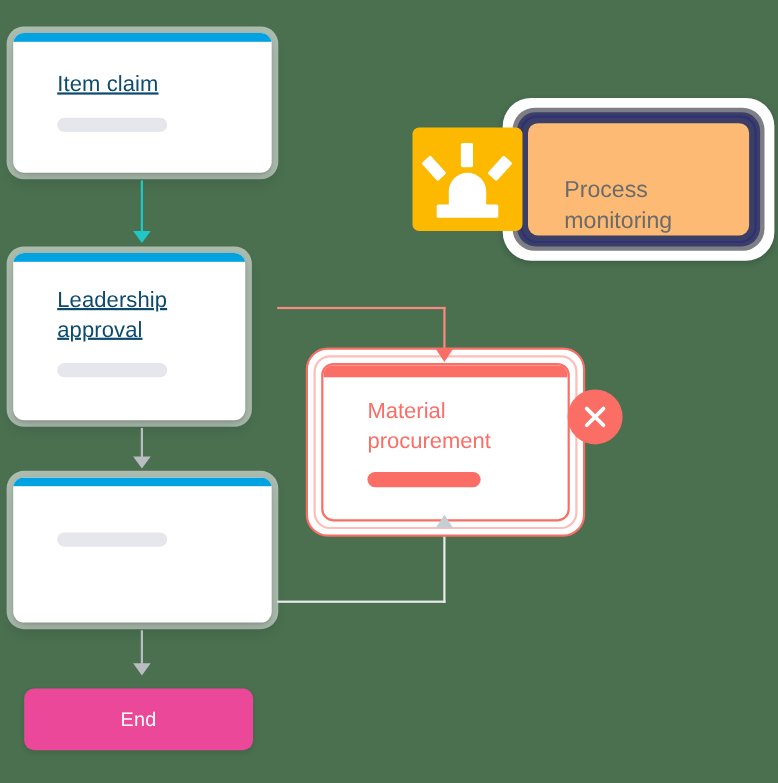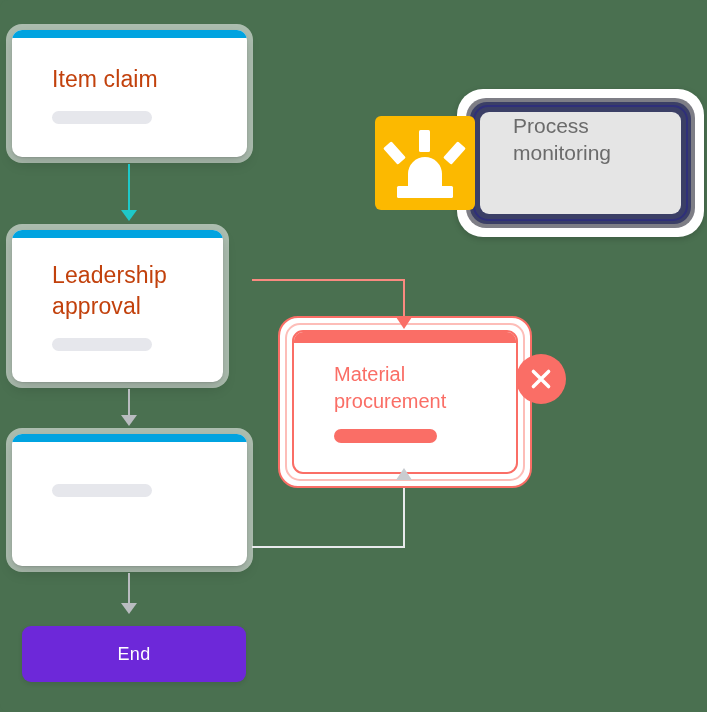--- a/index.html
+++ b/index.html
@@ -43,26 +43,27 @@
     width: 100%;
     background: #00a3e0;
     flex: 0 0 auto;
   }
   .task-card .card-body {
     position: relative;
     flex: 1 1 auto;
     padding: 24px 0 0 40px;
   }
   .task-card .card-title {
-    font-size: 23px;
+    font-size: 20px;
     line-height: 1.35;
-    color: #c2410c;
+    color: #0c4a6e;
     font-weight: 400;
     letter-spacing: 0.1px;
     white-space: pre-line;
+    text-decoration: underline;
   }
   .task-card .placeholder-bar {
     margin-top: 16px;
     width: 100px;
     height: 13px;
     border-radius: 7px;
     background: #e6e7ec;
   }
 
   
@@ -72,23 +73,23 @@
 
   #card-leadership .card-body  { padding-top: 22px; }
   #card-employees  .card-body  { padding-top: 26px; }
   #card-item-claim .card-body  { padding-top: 26px; }
 
   
   #node-end {
     position: absolute;
     left: 22px;
     top: 626px;
-    width: 224px;
+    width: 208px;
     height: 56px;
-    background: #6d28d9;
+    background: #ec4899;
     border-radius: 9px;
     display: flex;
     align-items: center;
     justify-content: center;
     box-shadow: 0 2px 5px rgba(0,0,0,0.10);
   }
   #node-end .end-label {
     color: #ffffff;
     font-size: 18px;
     letter-spacing: 0.3px;
@@ -126,23 +127,23 @@
   }
   #node-process-monitoring .ring-navy-inner {
     width: 100%; height: 100%;
     border-radius: 13px;
     background: #3b3f66;
     padding: 5px;
   }
   #node-process-monitoring .pm-inner {
     width: 100%; height: 100%;
     border-radius: 9px;
-    background: #e5e5e5;
-    display: flex;
-    align-items: flex-start;
+    background: #fdba74;
+    display: flex;
+    align-items: flex-end;
     padding-left: 33px;
   }
   #node-process-monitoring .pm-title {
     font-size: 21px;
     line-height: 1.3;
     color: #6b6b6b;
     white-space: pre-line;
   }
 
   

